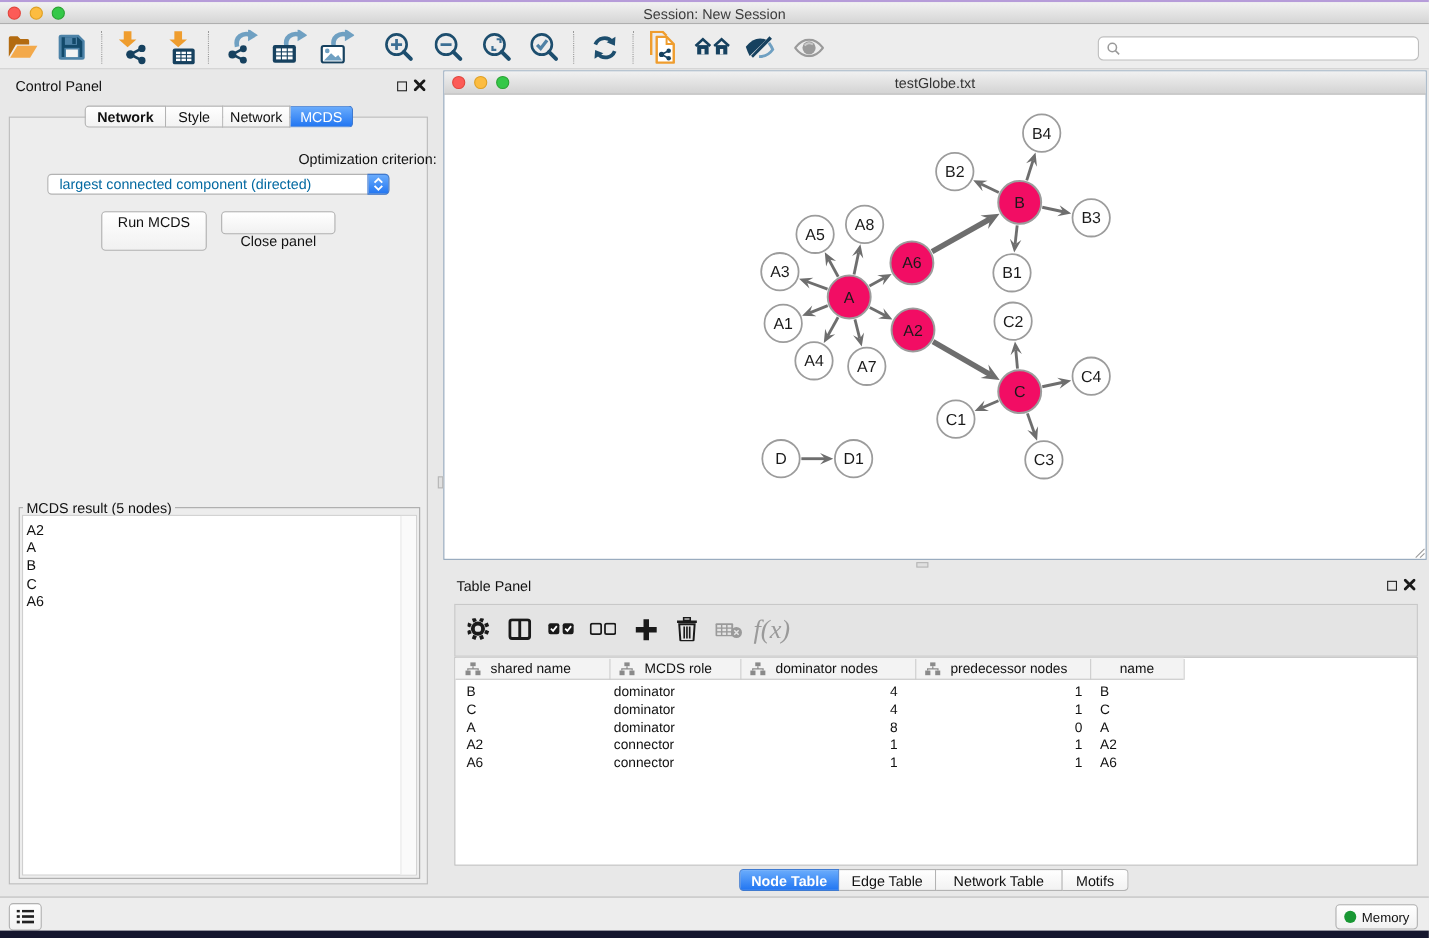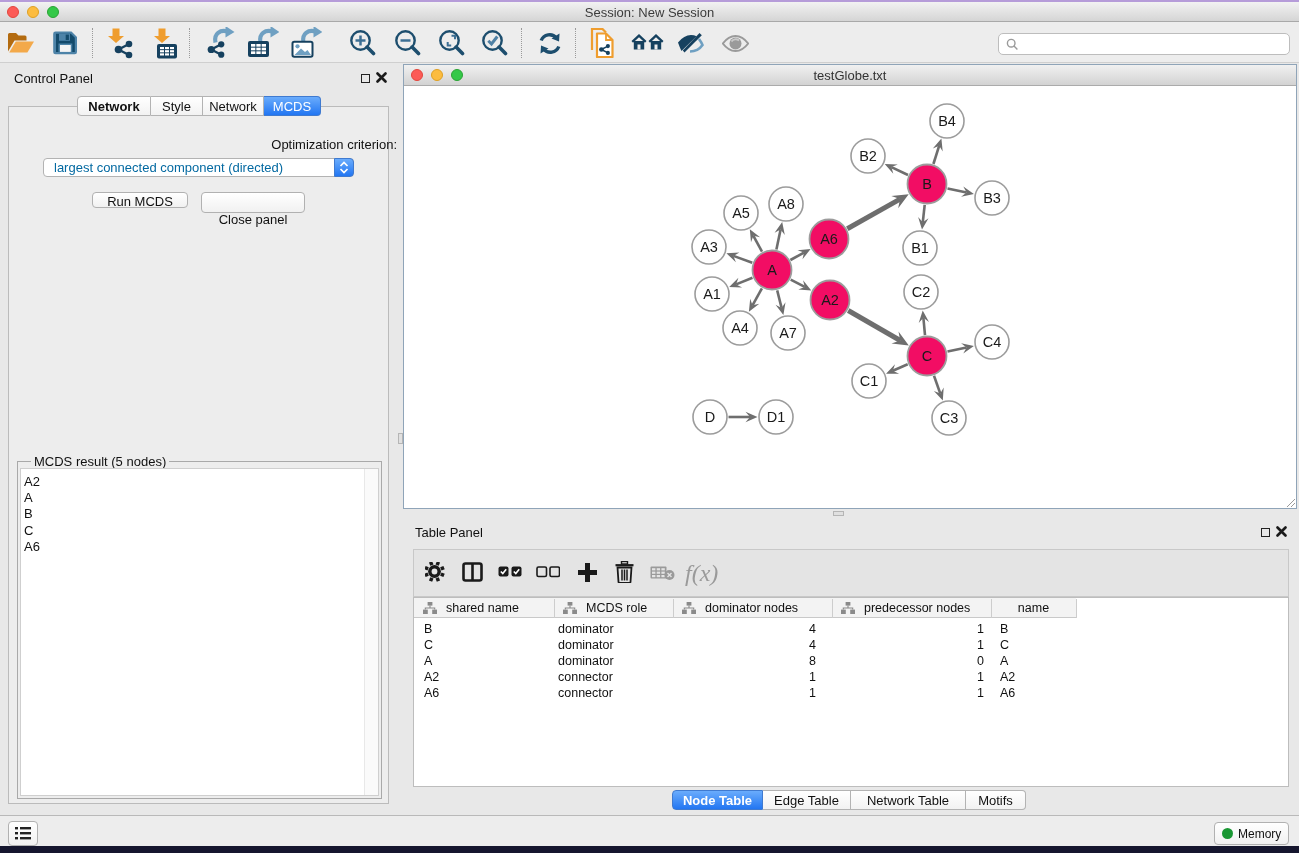--- a/index.html
+++ b/index.html
@@ -191,25 +191,25 @@
 </div>
 <div class="abs" style="left:0px;top:137px;width:397px;text-align:right;font-size:13px;color:#111">Optimization criterion:</div>
 
 <div class="abs" style="left:43px;top:158px;width:311px;height:19px;background:#fff;border:1px solid #b3b3b3;border-radius:4px"></div>
 <div class="abs" style="left:54px;top:160px;font-size:13px;color:#0369a1">largest connected component (directed)</div>
 <div class="abs" style="left:334px;top:158px;width:20px;height:19px;background:linear-gradient(#6aacfc,#2276f2);border:1px solid #3f7ad0;border-radius:0 4px 4px 0"></div>
 <svg class="abs" style="left:338px;top:161px" width="12" height="13" viewBox="0 0 12 13">
     <path d="M2.5 5 L6 1.5 L9.5 5" fill="none" stroke="#fff" stroke-width="1.7"></path>
     <path d="M2.5 8 L6 11.5 L9.5 8" fill="none" stroke="#fff" stroke-width="1.7"></path>
   </svg>
-<div class="abs btn" style="left:92px;top:192px;width:96px;height:16px;padding-top:1px">Run MCDS</div>
+<div class="abs btn" style="left:92px;top:192px;width:96px;height:36px;padding-top:1px">Run MCDS</div>
 <div class="abs btn" style="left:201px;top:192px;width:104px;height:19px;padding-top:19px">Close panel</div>
 
 <fieldset class="abs" style="left:17px;top:454px;width:365px;height:345px;border:1px solid #a9a9a9;background:#ededed">
-<legend style="font-size:13px;color:#111;margin-left:13px;padding:0 3px">MCDS result (5 nodes)</legend>
+<legend style="font-size:13px;color:#111;margin-left:3px;padding:0 3px">MCDS result (5 nodes)</legend>
 </fieldset>
 <div class="abs" style="left:20px;top:468px;width:359px;height:328px;background:#fff;border:1px solid #cfcfcf"></div>
 <div class="abs" style="left:364px;top:469px;width:14px;height:326px;background:#fafafa;border-left:1px solid #e8e8e8"></div>
 <div class="abs" style="left:24px;top:474px;font-size:13px;color:#111;line-height:16.2px">A2<br>A<br>B<br>C<br>A6</div>
 
 <div class="abs" style="left:403px;top:64px;width:894px;height:445px;background:#fff;border:1px solid #8fa4b8"></div>
 <div class="abs" style="left:404px;top:65px;width:892px;height:21px;background:linear-gradient(#f1f1f1,#d3d3d3);border-bottom:1px solid #ababab"></div>
 <div class="abs tl" style="left:411px;top:69px;background:#fc5b57;border:0.5px solid #e2463d"></div>
 <div class="abs tl" style="left:431px;top:69px;background:#fcbc40;border:0.5px solid #dfa023"></div>
 <div class="abs tl" style="left:451px;top:69px;background:#34c848;border:0.5px solid #2aa334"></div>

